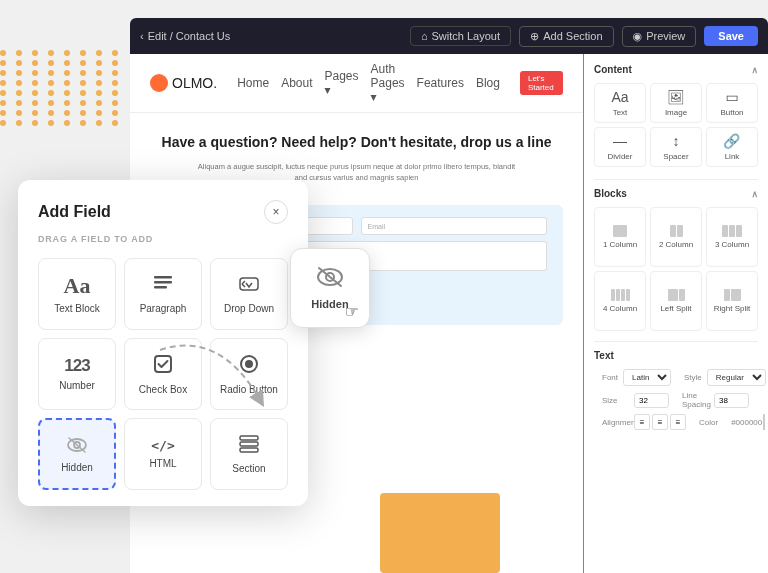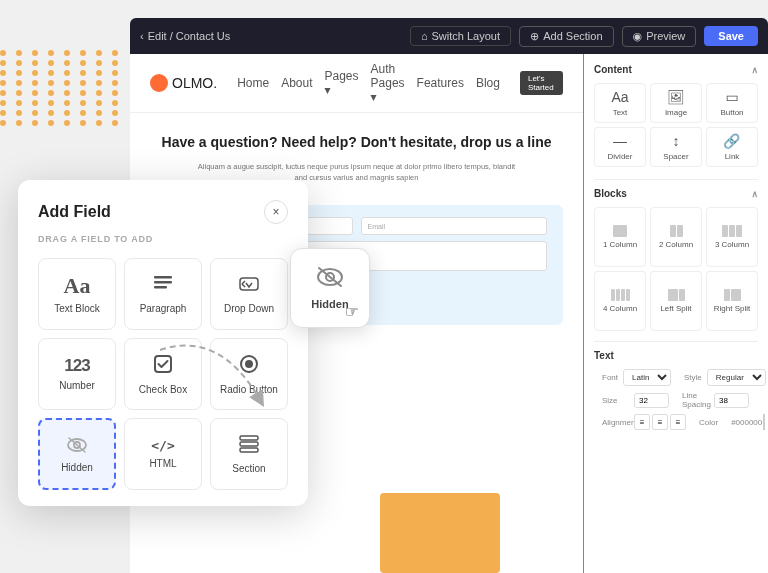--- a/index.html
+++ b/index.html
@@ -109,21 +109,21 @@
       color: #555;
       align-items: center;
     }
     .preview-nav-links span { cursor: pointer; }
     .preview-nav-links .active-link {
       display: flex;
       align-items: center;
       gap: 2px;
     }
     .preview-cta {
-      background: #404040;
+      background: #ef4444;
       color: #fff;
       font-size: 8px;
       padding: 3px 8px;
       border-radius: 3px;
       margin-left: auto;
     }
     .preview-hero {
       text-align: center;
       padding: 20px 30px 10px;
     }

